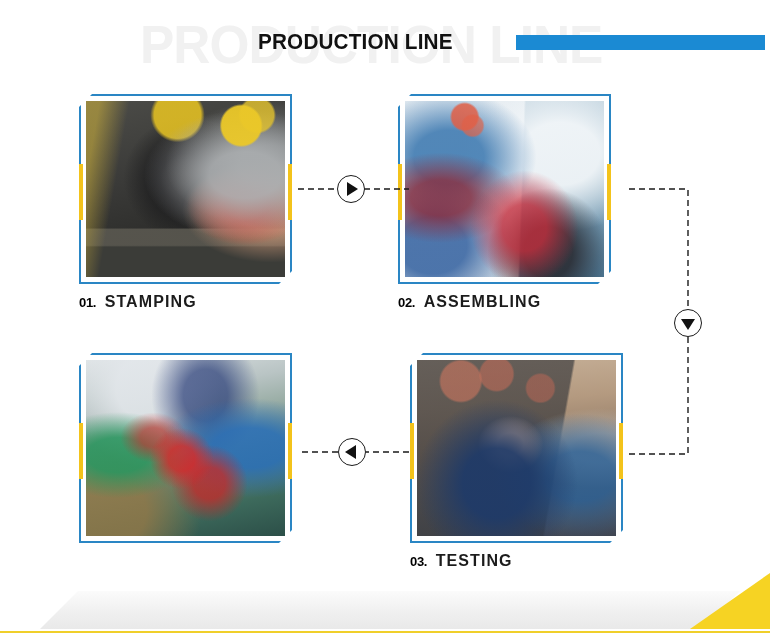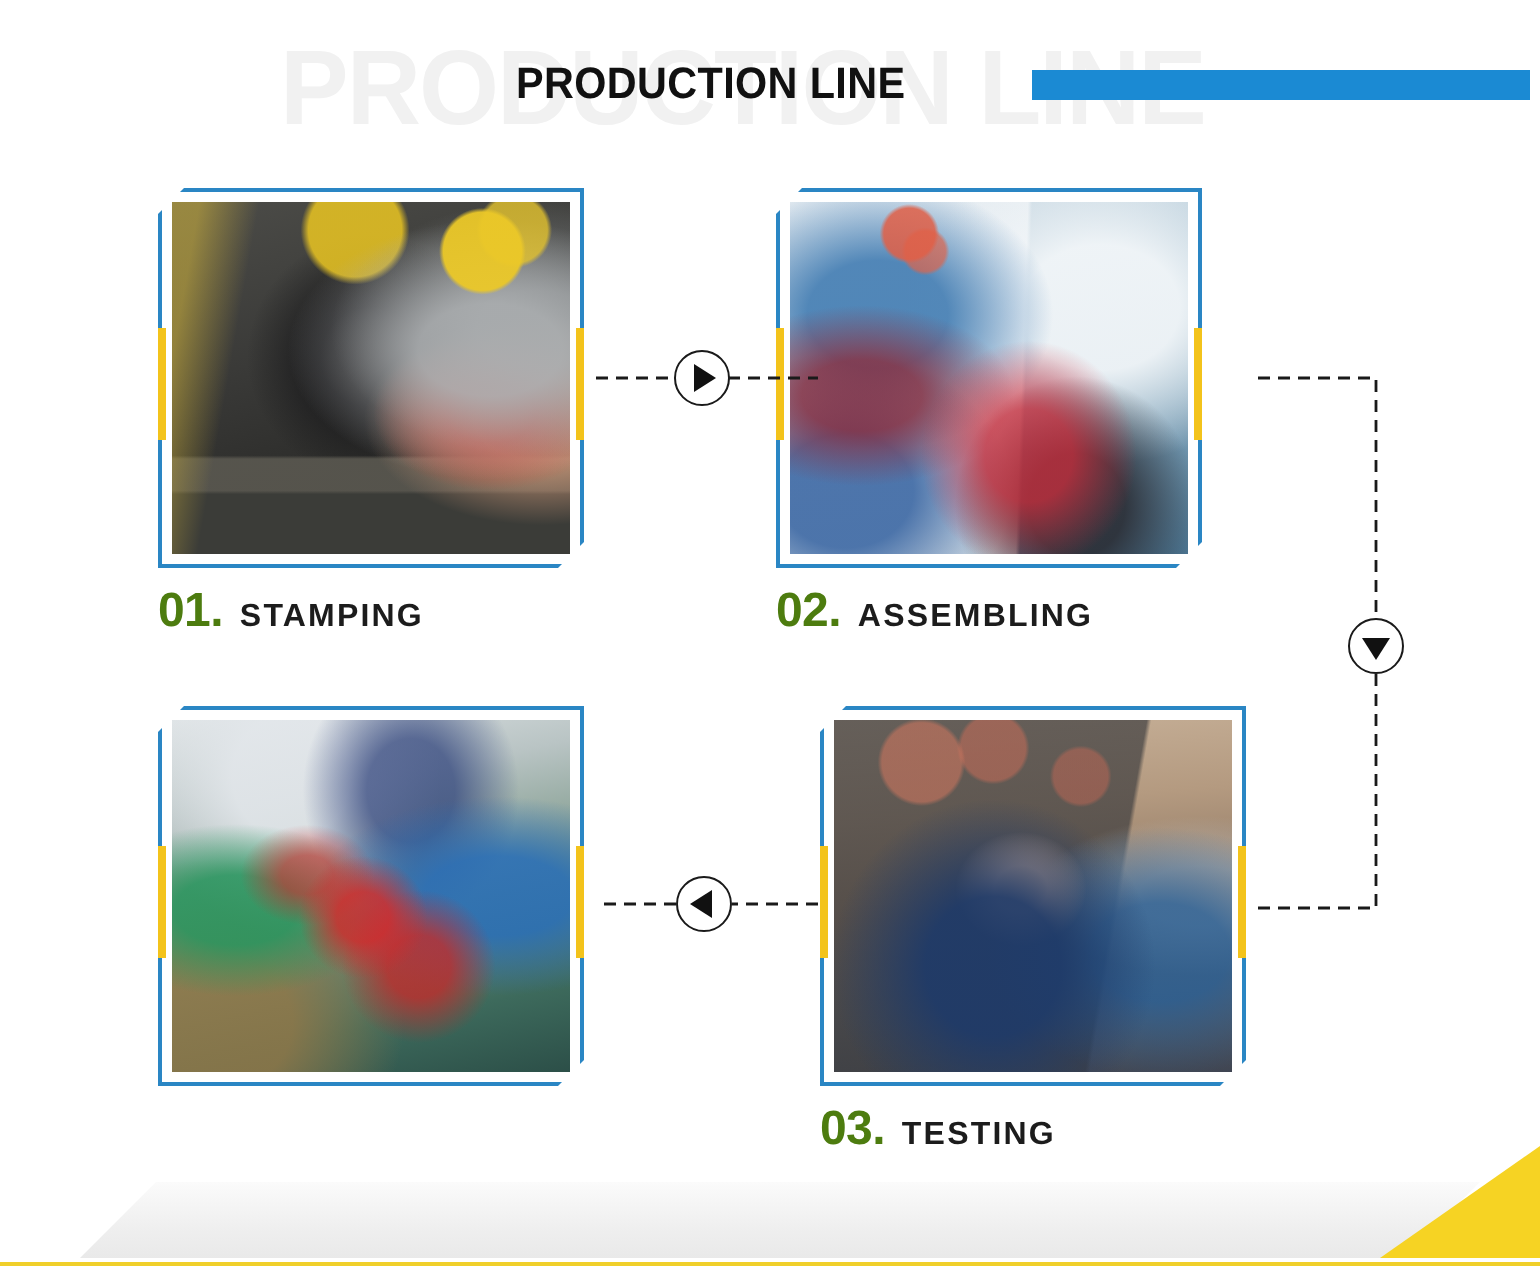--- a/index.html
+++ b/index.html
@@ -31,21 +31,21 @@
     transform-origin:left top;
   }
   #hdr-bar {
     position:absolute; left:516px; top:35px; width:249px; height:15px;
     background:#1b8ad3;
   }
 
   
   .card-wrap { position:absolute; }
   .card-wrap.c1 { left:79px;  top:94px; }
-  .card-wrap.c2 { left:388px; top:94px; }
+  .card-wrap.c2 { left:398px; top:94px; }
   .card-wrap.c3 { left:410px; top:353px; }
   .card-wrap.c4 { left:79px;  top:353px; }
 
   .frame {
     position:relative; width:213px; height:190px;
     border:2px solid #2a86c4;
     background:#ffffff;
     
     clip-path: polygon(13px 0, 100% 0, 100% calc(100% - 13px),
                        calc(100% - 13px) 100%, 0 100%, 0 13px);
@@ -64,21 +64,21 @@
   }
   .ybar.left  { left:-7px; }
   .ybar.right { right:-7px; }
 
   
   .label {
     position:absolute; left:0; top:200px;
     white-space:nowrap; line-height:1;
   }
   .label .num {
-    font-size:24px; font-weight:bold; color:#4d7c0f;
+    font-size:13px; font-weight:bold; color:#000000;
     letter-spacing:-0.3px;
   }
   .label .cap {
     font-size:16px; font-weight:bold; color:#1c1c1c;
     letter-spacing:1.1px; margin-left:4px;margin-top:32px;
   }
 
   
   #connectors { position:absolute; left:0; top:0; width:770px; height:637px; pointer-events:none; }
 

